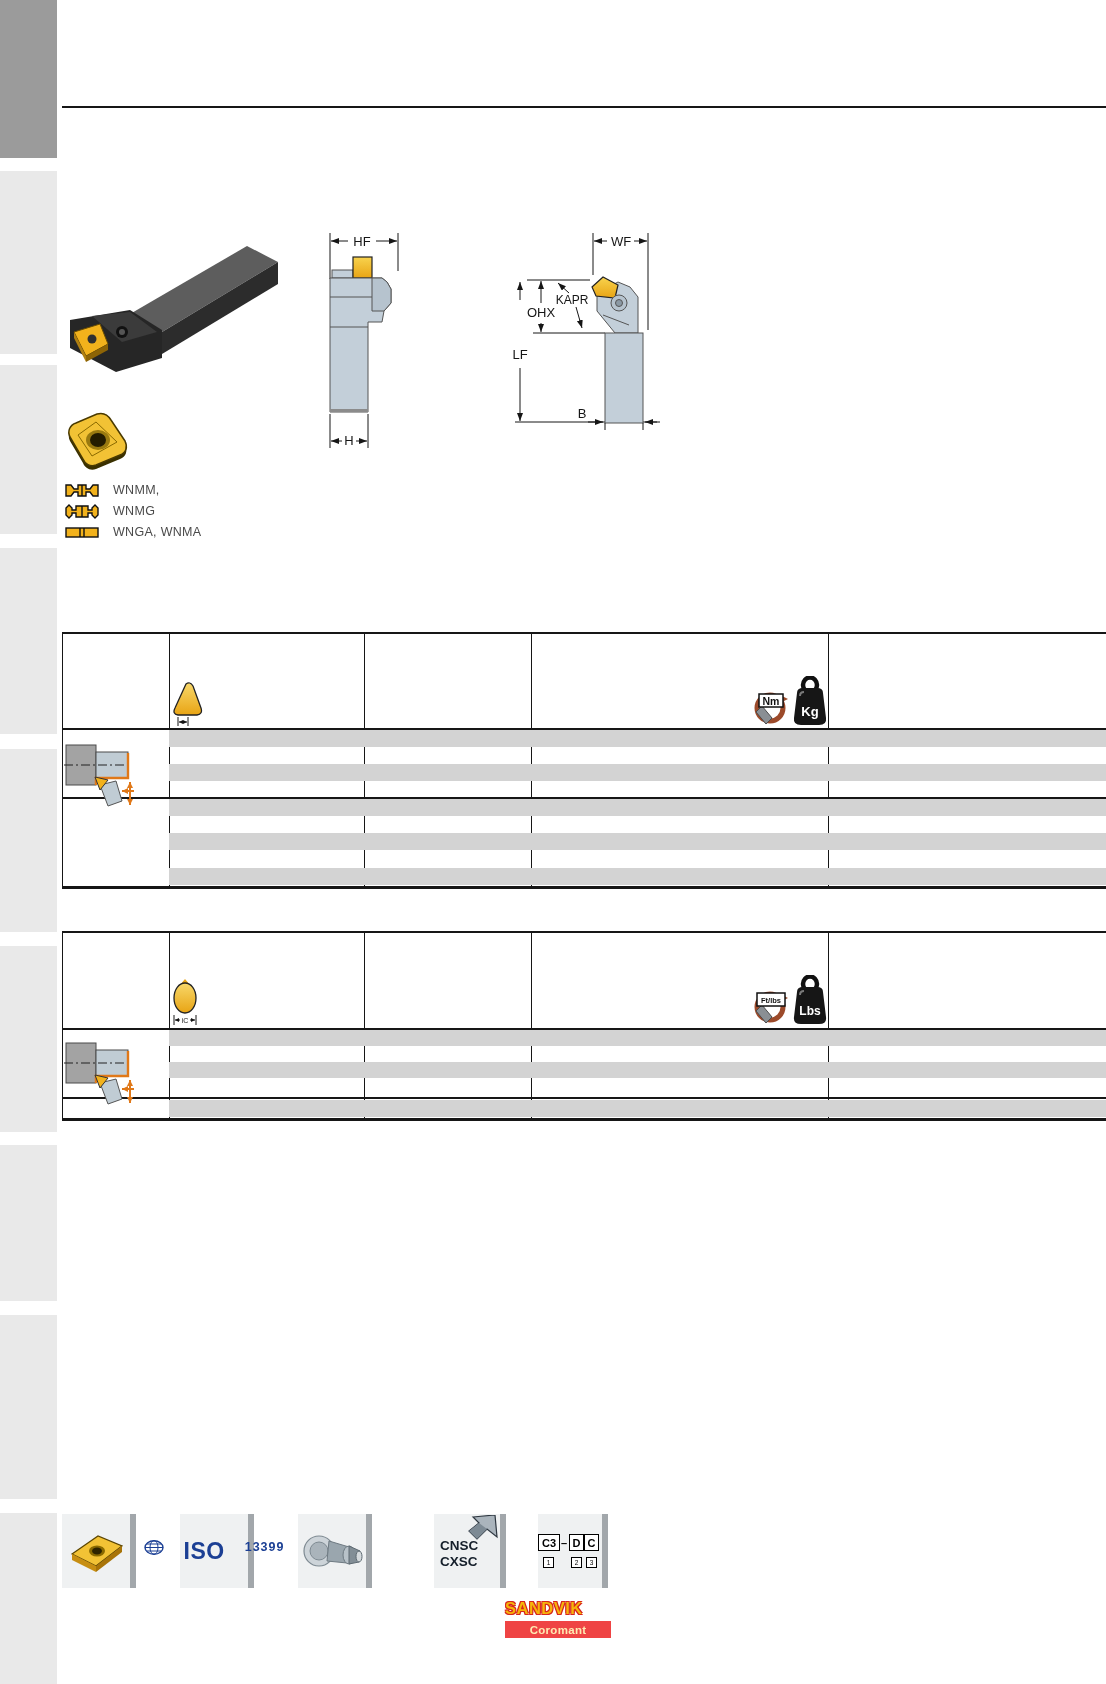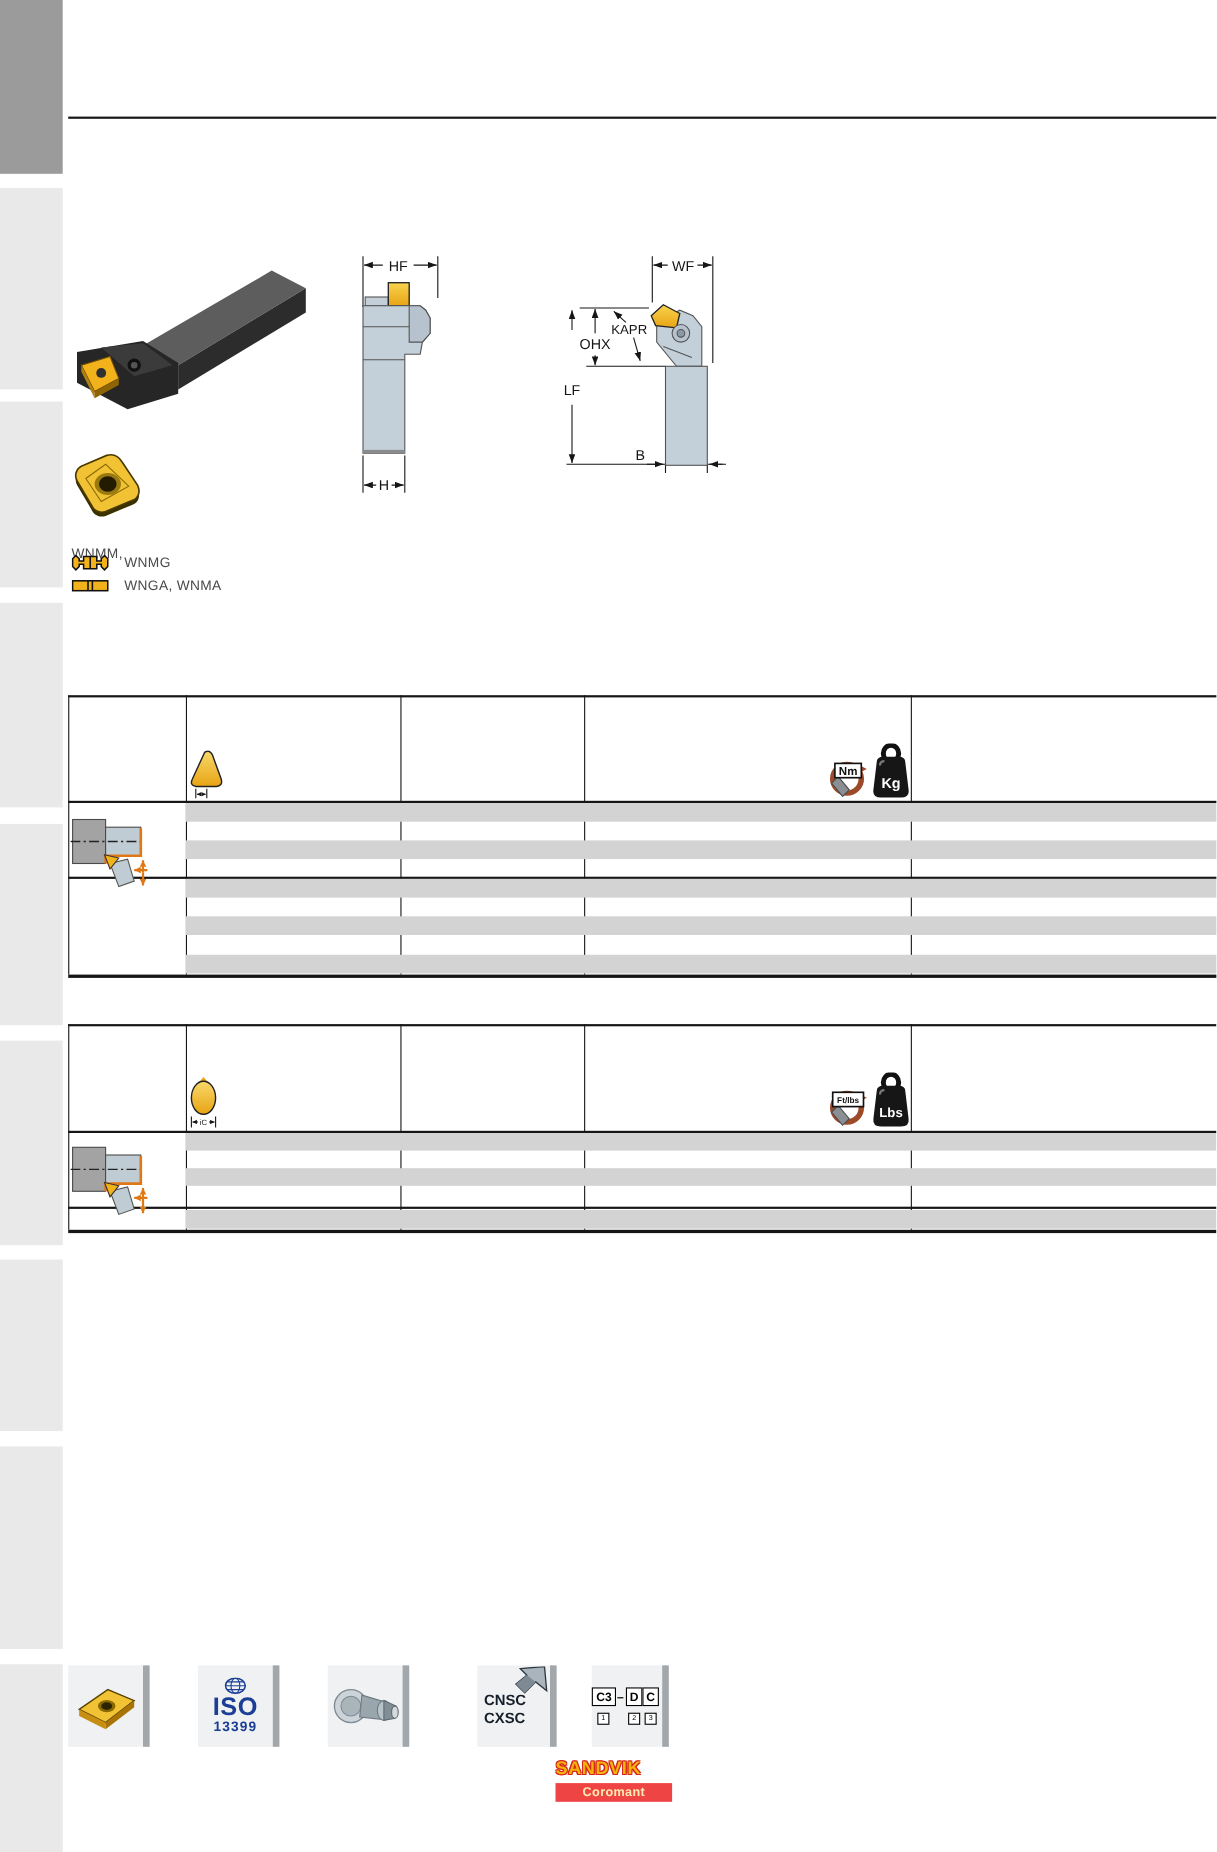--- a/index.html
+++ b/index.html
@@ -16,21 +16,21 @@
   .ctable .headline{position:absolute;left:0;right:0;height:2px;background:#161616;}
   .ctable .sepline{position:absolute;left:0;right:0;height:1.8px;background:#161616;}
   .ctable .botline{position:absolute;left:0;right:0;height:3px;background:#161616;}
   .ctable .leftline{position:absolute;left:0;top:0;width:1px;background:#161616;}
   .ctable .col{position:absolute;top:0;width:1px;background:#161616;}
   .ctable .stripe{position:absolute;left:107px;right:0;height:17px;background:#d3d3d3;}
 
   
   .fcell{position:absolute;top:1514px;height:74px;background:#eff1f2;border-right:6px solid #a2a7ab;
          display:flex;align-items:center;justify-content:center;}
-  .isoWrap{display:flex;flex-direction:column;align-items:center;line-height:1;}
+  .isoWrap{display:flex;flex-direction:row;align-items:flex-start;line-height:1;gap:20px;}
   .isoTxt{color:#1b3f94;font-weight:bold;font-size:23px;letter-spacing:.5px;}
   .isoNum{color:#1b3f94;font-weight:bold;font-size:12.5px;letter-spacing:1px;margin-top:1px;}
   .cnscWrap{position:relative;width:100%;height:100%;}
   .cnscTxt{position:absolute;left:6px;top:24px;font-weight:bold;font-size:13.5px;color:#141e2a;line-height:1.15;}
   .codeWrap{position:relative;width:64px;height:42px;padding-left:48px;}
   .cbox{position:absolute;border:1.5px solid #000;font-weight:bold;font-size:11px;
         display:flex;align-items:center;justify-content:center;background:#fff;color:#000;}
   .nbox{position:absolute;border:1px solid #000;font-size:6.5px;display:flex;align-items:center;
         justify-content:center;background:#fff;color:#000;}
   .cdash{position:absolute;font-weight:bold;font-size:11px;color:#000;}
@@ -79,21 +79,21 @@
   </svg>
 
   <svg class="abs" style="left:62px;top:410px;" width="74" height="64" viewBox="0 0 74 64">
     <path d="M35,8 C42,6 46,9 49,14 L63,35 C66,41 64,47 58,49 L34,59 C28,61 23,58 21,53 L8,31 C5,25 8,19 14,17 Z" fill="#3a3000"></path>
     <path d="M35,4 C42,2 46,5 49,10 L63,31 C66,37 64,43 58,45 L34,55 C28,57 23,54 21,49 L8,27 C5,21 8,15 14,13 Z" fill="#f2c235" stroke="#4a3a00" stroke-width="1.5"></path>
     <path d="M34,12 L55,32 L30,46 L16,25 Z" fill="none" stroke="#8a6a00" stroke-width="1"></path>
     <ellipse cx="36" cy="30" rx="12" ry="10" fill="#9a7a10"></ellipse>
     <ellipse cx="36" cy="30" rx="8" ry="7" fill="#241c00"></ellipse>
   </svg>
 
-  <div class="insRow" style="top:482px;flex-direction:column;">
+  <div class="insRow" style="top:482px;">
     <svg width="34" height="15" viewBox="0 0 34 15">
       <path d="M1,2 L6,2 L9,6 L13,6 L13,2 L21,2 L21,6 L25,6 L28,2 L33,2 L33,13 L28,13 L25,9 L21,9 L21,13 L13,13 L13,9 L9,9 L6,13 L1,13 Z" fill="#f2b21c" stroke="#111" stroke-width="1.4"></path>
       <line x1="17" y1="2" x2="17" y2="13" stroke="#111" stroke-width="1.4"></line>
     </svg>
     <span class="lbl">WNMM,</span>
   </div>
   <div class="insRow" style="top:503px;">
     <svg width="34" height="15" viewBox="0 0 34 15">
       <path d="M1,4 L4,1 L7,4 L7,6 L11,6 L11,2 L23,2 L23,6 L27,6 L27,4 L30,1 L33,4 L33,11 L30,14 L27,11 L27,9 L23,9 L23,13 L11,13 L11,9 L7,9 L7,11 L4,14 L1,11 Z" fill="#f2b21c" stroke="#111" stroke-width="1.4"></path>
       <line x1="17" y1="2" x2="17" y2="13" stroke="#111" stroke-width="1.4"></line>

